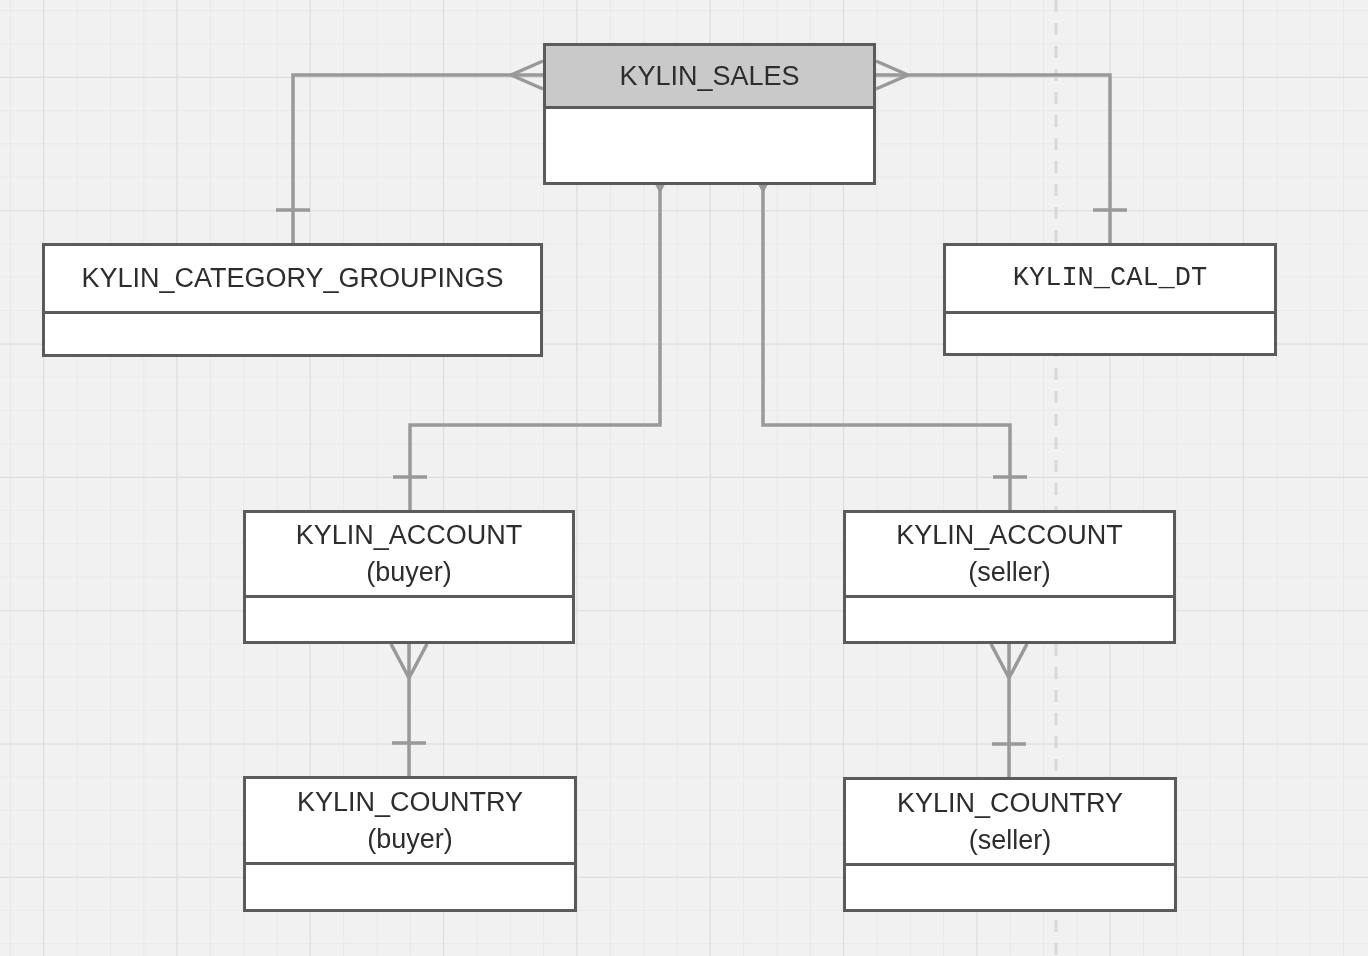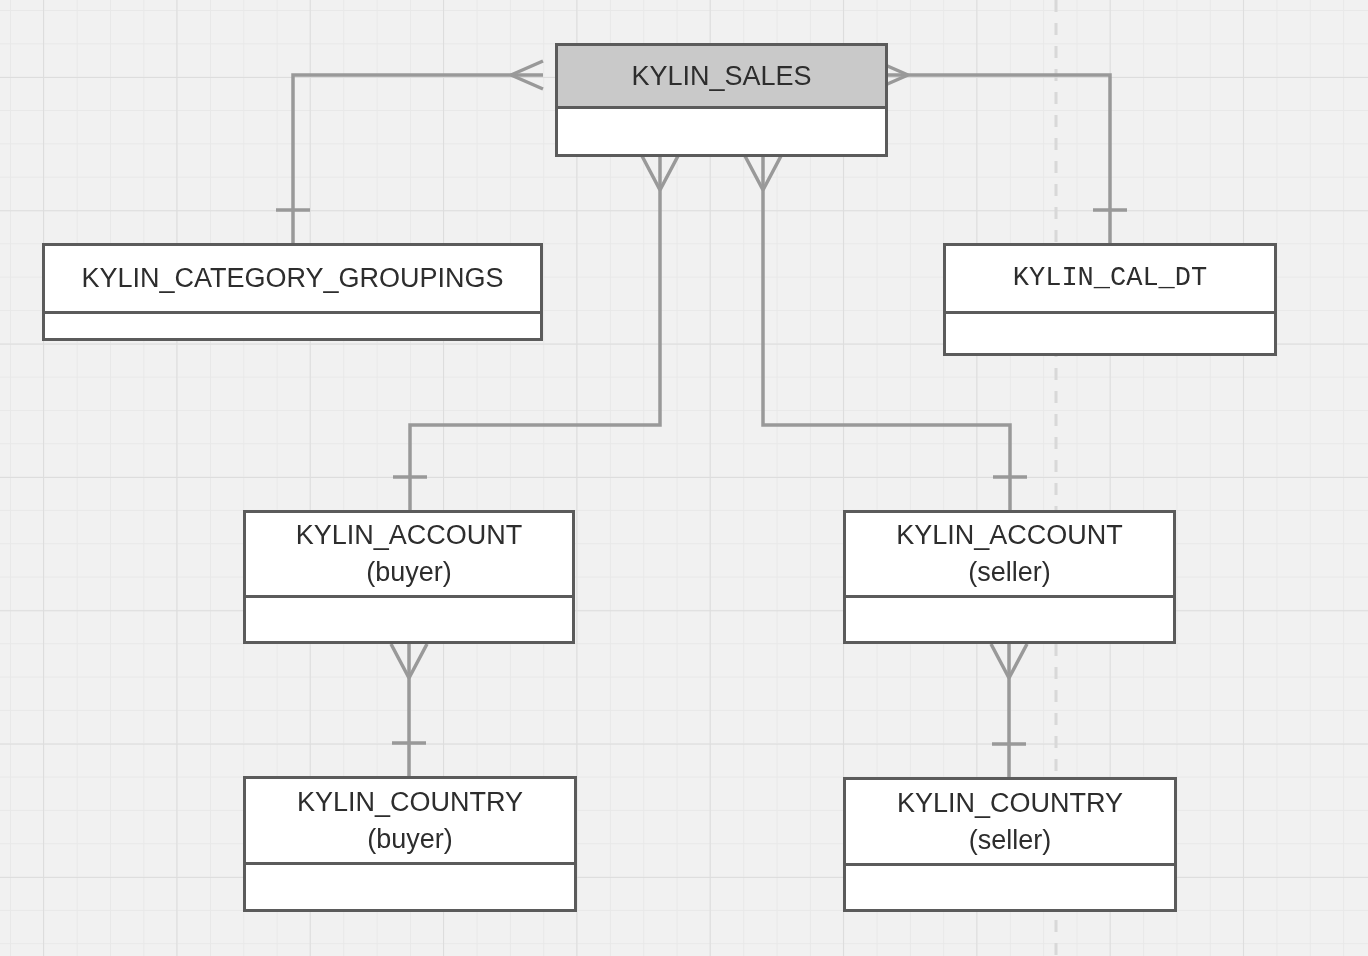--- a/index.html
+++ b/index.html
@@ -108,28 +108,28 @@
       </g>
 
       <g>
         <path d="M1009 644 V777"></path>
         <path d="M1009 678 L991 644 M1009 678 L1027 644"></path>
         <path d="M992 744 H1026"></path>
       </g>
     </g>
   </svg>
 
-  <div class="entity" style="left:543px; top:43px; width:333px; height:114px;margin-left:12px;">
+  <div class="entity" style="left:543px; top:43px; width:333px; height:142px;">
     <div class="hdr gray" style="height:63px;">
       <span>KYLIN_SALES</span>
     </div>
     <div class="body"></div>
   </div>
 
-  <div class="entity" style="left:42px; top:243px; width:501px; height:98px;">
+  <div class="entity" style="left:42px; top:243px; width:501px; height:114px;">
     <div class="hdr" style="height:68px;">
       <span>KYLIN_CATEGORY_GROUPINGS</span>
     </div>
     <div class="body"></div>
   </div>
 
   <div class="entity" style="left:943px; top:243px; width:334px; height:113px;font-family:Liberation Mono, monospace;">
     <div class="hdr" style="height:68px;">
       <span>KYLIN_CAL_DT</span>
     </div>

